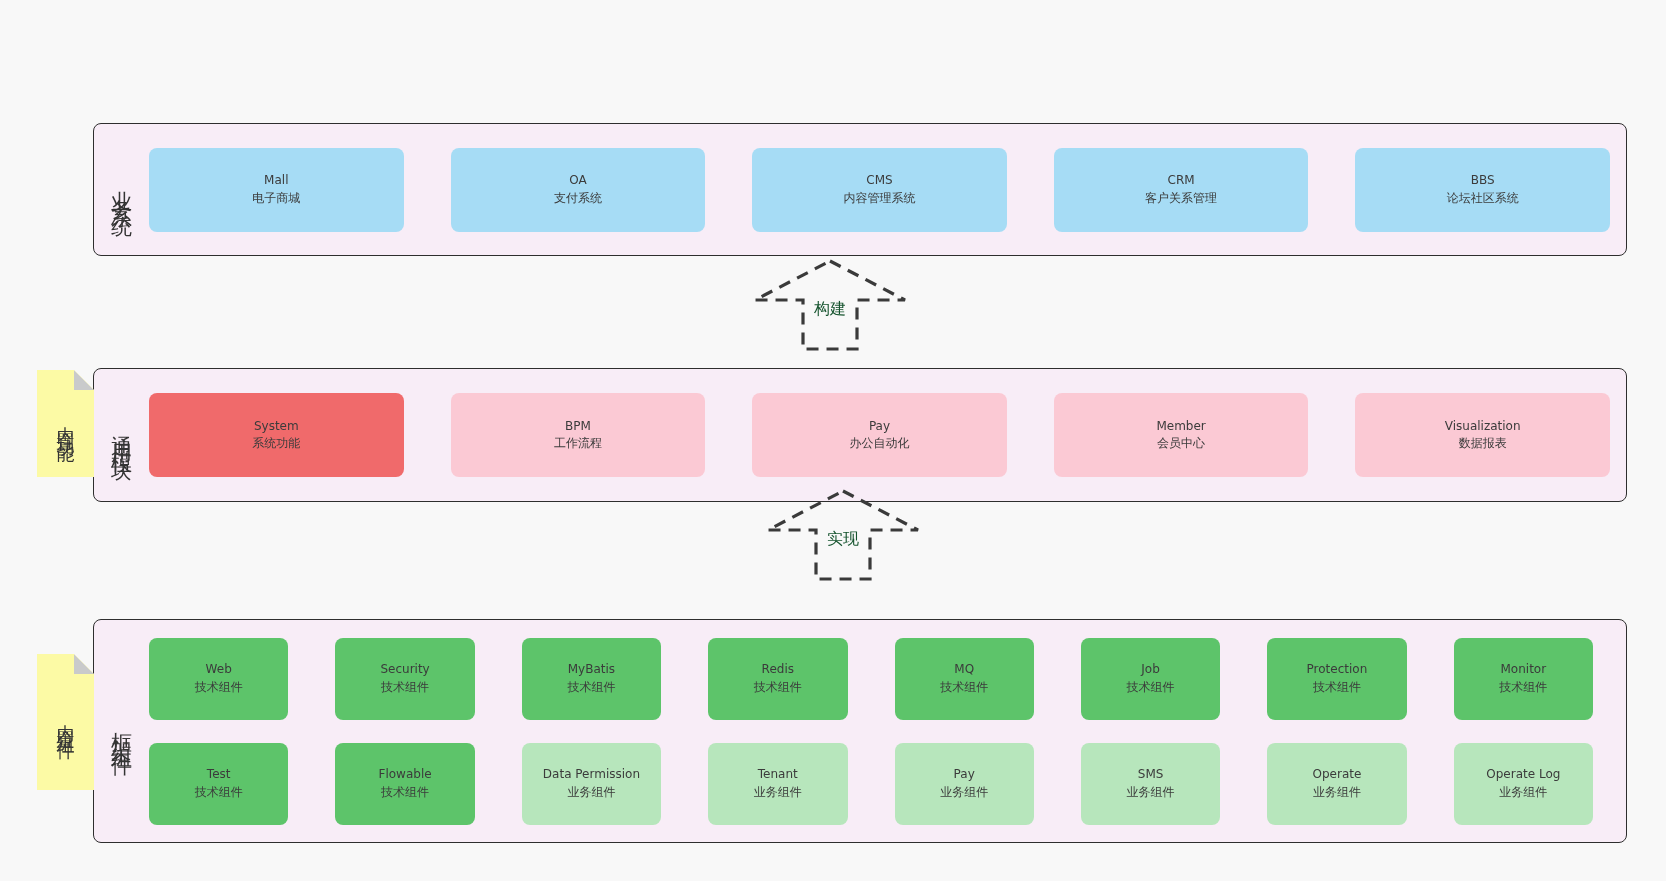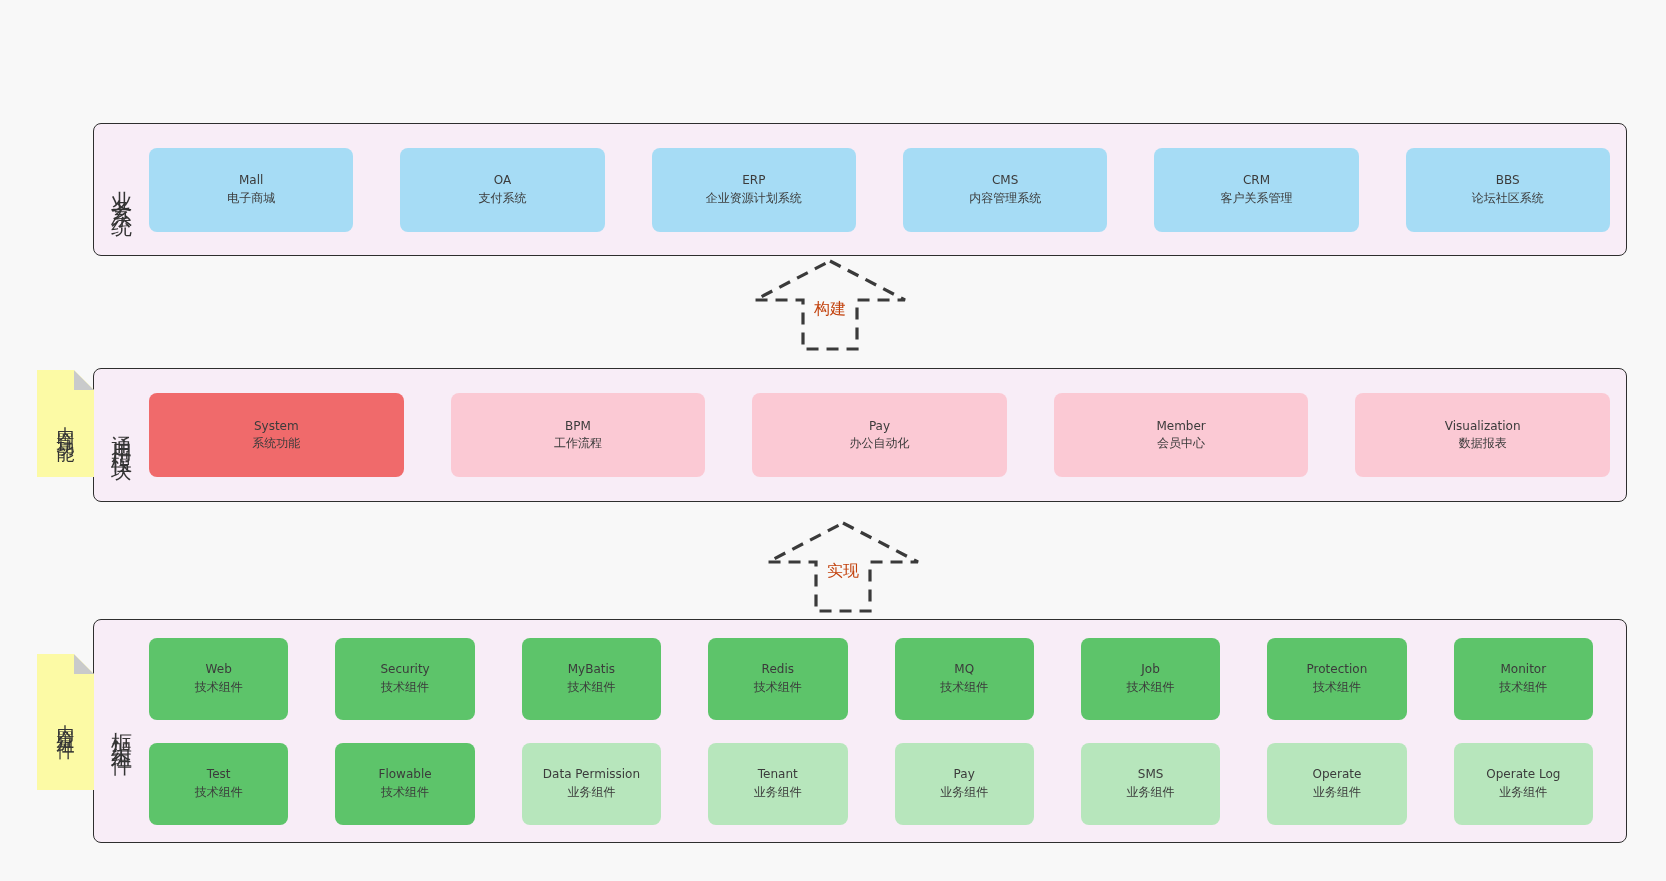--- a/index.html
+++ b/index.html
@@ -106,44 +106,40 @@
   }
   .arrow svg{position:absolute;inset:0;}
   .arrow-label{
     position:absolute;
     left:50%;
     top:40px;
     transform:translateX(-50%);
     background:#f8f8f8;
     padding:1px 3px;
     font-size:16px;
-    color:#c2410c;
+    color:#14532d;
     white-space:nowrap;
   }
 </style>
 </head>
 <body>
 
 <section class="band band-1" style="top:123px;height:133px;">
   <div class="band-label">业务系统</div>
   <div class="box-row" id="row-band1">
   <div class="box v-blue">
     <span class="box-title">Mall</span>
     <span class="box-sub">电子商城</span>
   </div>
 
   <div class="box v-blue">
     <span class="box-title">OA</span>
     <span class="box-sub">支付系统</span>
   </div>
 
-  <div class="box v-blue">
-    <span class="box-title">ERP</span>
-    <span class="box-sub">企业资源计划系统</span>
-  </div>
 
   <div class="box v-blue">
     <span class="box-title">CMS</span>
     <span class="box-sub">内容管理系统</span>
   </div>
 
   <div class="box v-blue">
     <span class="box-title">CRM</span>
     <span class="box-sub">客户关系管理</span>
   </div>
@@ -191,21 +187,21 @@
     <span class="box-sub">数据报表</span>
   </div>
 </div>
 </section>
 
 <div class="sticky" style="top:370px;height:107px;">
   <span class="sticky-fold"></span>
   <span class="sticky-text">内置功能</span>
 </div>
 
-<div class="arrow" style="left:758px;top:520px;">
+<div class="arrow" style="left:758px;top:488px;">
   <svg width="170" height="95" viewBox="0 0 170 95">
     <polygon points="85,3 160,42 112,42 112,91 58,91 58,42 10,42" fill="none" stroke="#3a3a3a" stroke-width="3.2" stroke-dasharray="12 8" stroke-linejoin="miter"></polygon>
   </svg>
   <div class="arrow-label">实现</div>
 </div>
 
 <section class="band band-3" style="top:619px;height:224px;">
   <div class="band-label">框架组件</div>
   <div class="rows-wrap">
     <div class="box-row" id="row-band3a">

